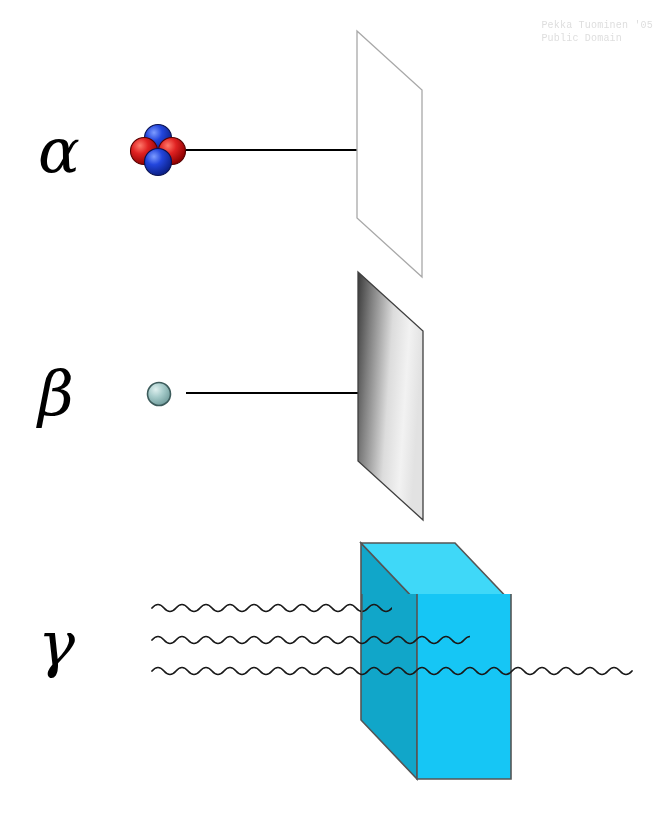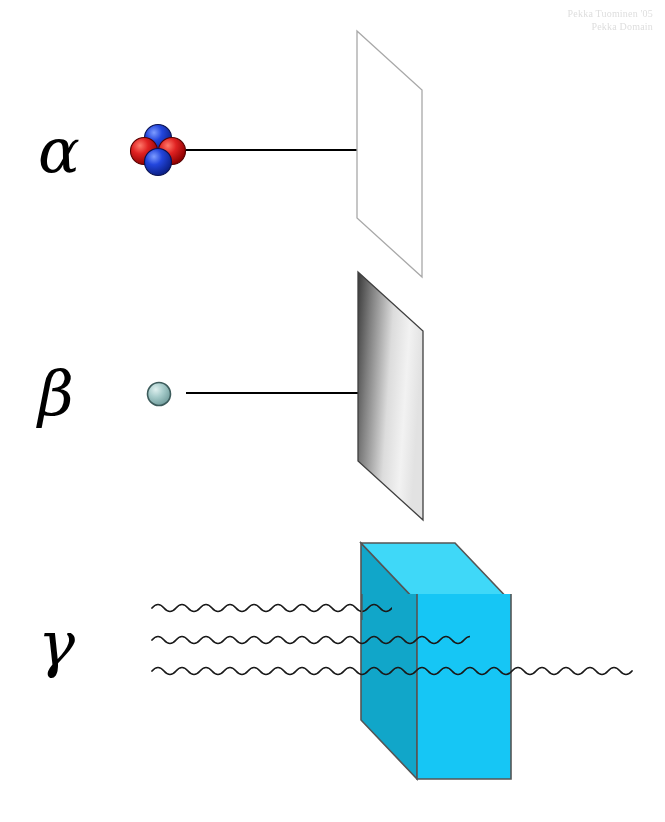--- a/index.html
+++ b/index.html
@@ -23,24 +23,24 @@
     position: absolute;
     left: 0;
     top: 0;
     width: 665px;
     height: 822px;
     display: block;
   }
   .credit-block {
     position: absolute;
     right: 12px;
-    top: 8px;
-    text-align: right;
+    top: 20px;
+    text-align: left;
     line-height: 1.25;
-    font-family: Liberation Serif, serif;
+    font-family: Liberation Mono, monospace;
     font-size: 10px;
     letter-spacing: 0.2px;
     color: #dedede;
     user-select: none;
   }
   .credit-line { display: block; white-space: pre; }
   .greek {
     font-family: "DejaVu Serif", serif;
     font-style: italic;
     fill: #000000;
@@ -172,16 +172,16 @@
     <g fill="none" stroke="#555555" stroke-width="1.6">
       <line x1="417" y1="594" x2="417" y2="620"></line>
       <line x1="511" y1="594" x2="511" y2="620"></line>
       <line x1="511" y1="628" x2="511" y2="653"></line>
       <line x1="361.8" y1="594" x2="361.8" y2="620"></line>
     </g>
   </svg>
 
   <div class="credit-block">
     <span class="credit-line">Pekka Tuominen '05</span>
-    <span class="credit-line">Pekka Domain</span>
+    <span class="credit-line">Public Domain</span>
   </div>
 
 </div>
 
 </body></html>

